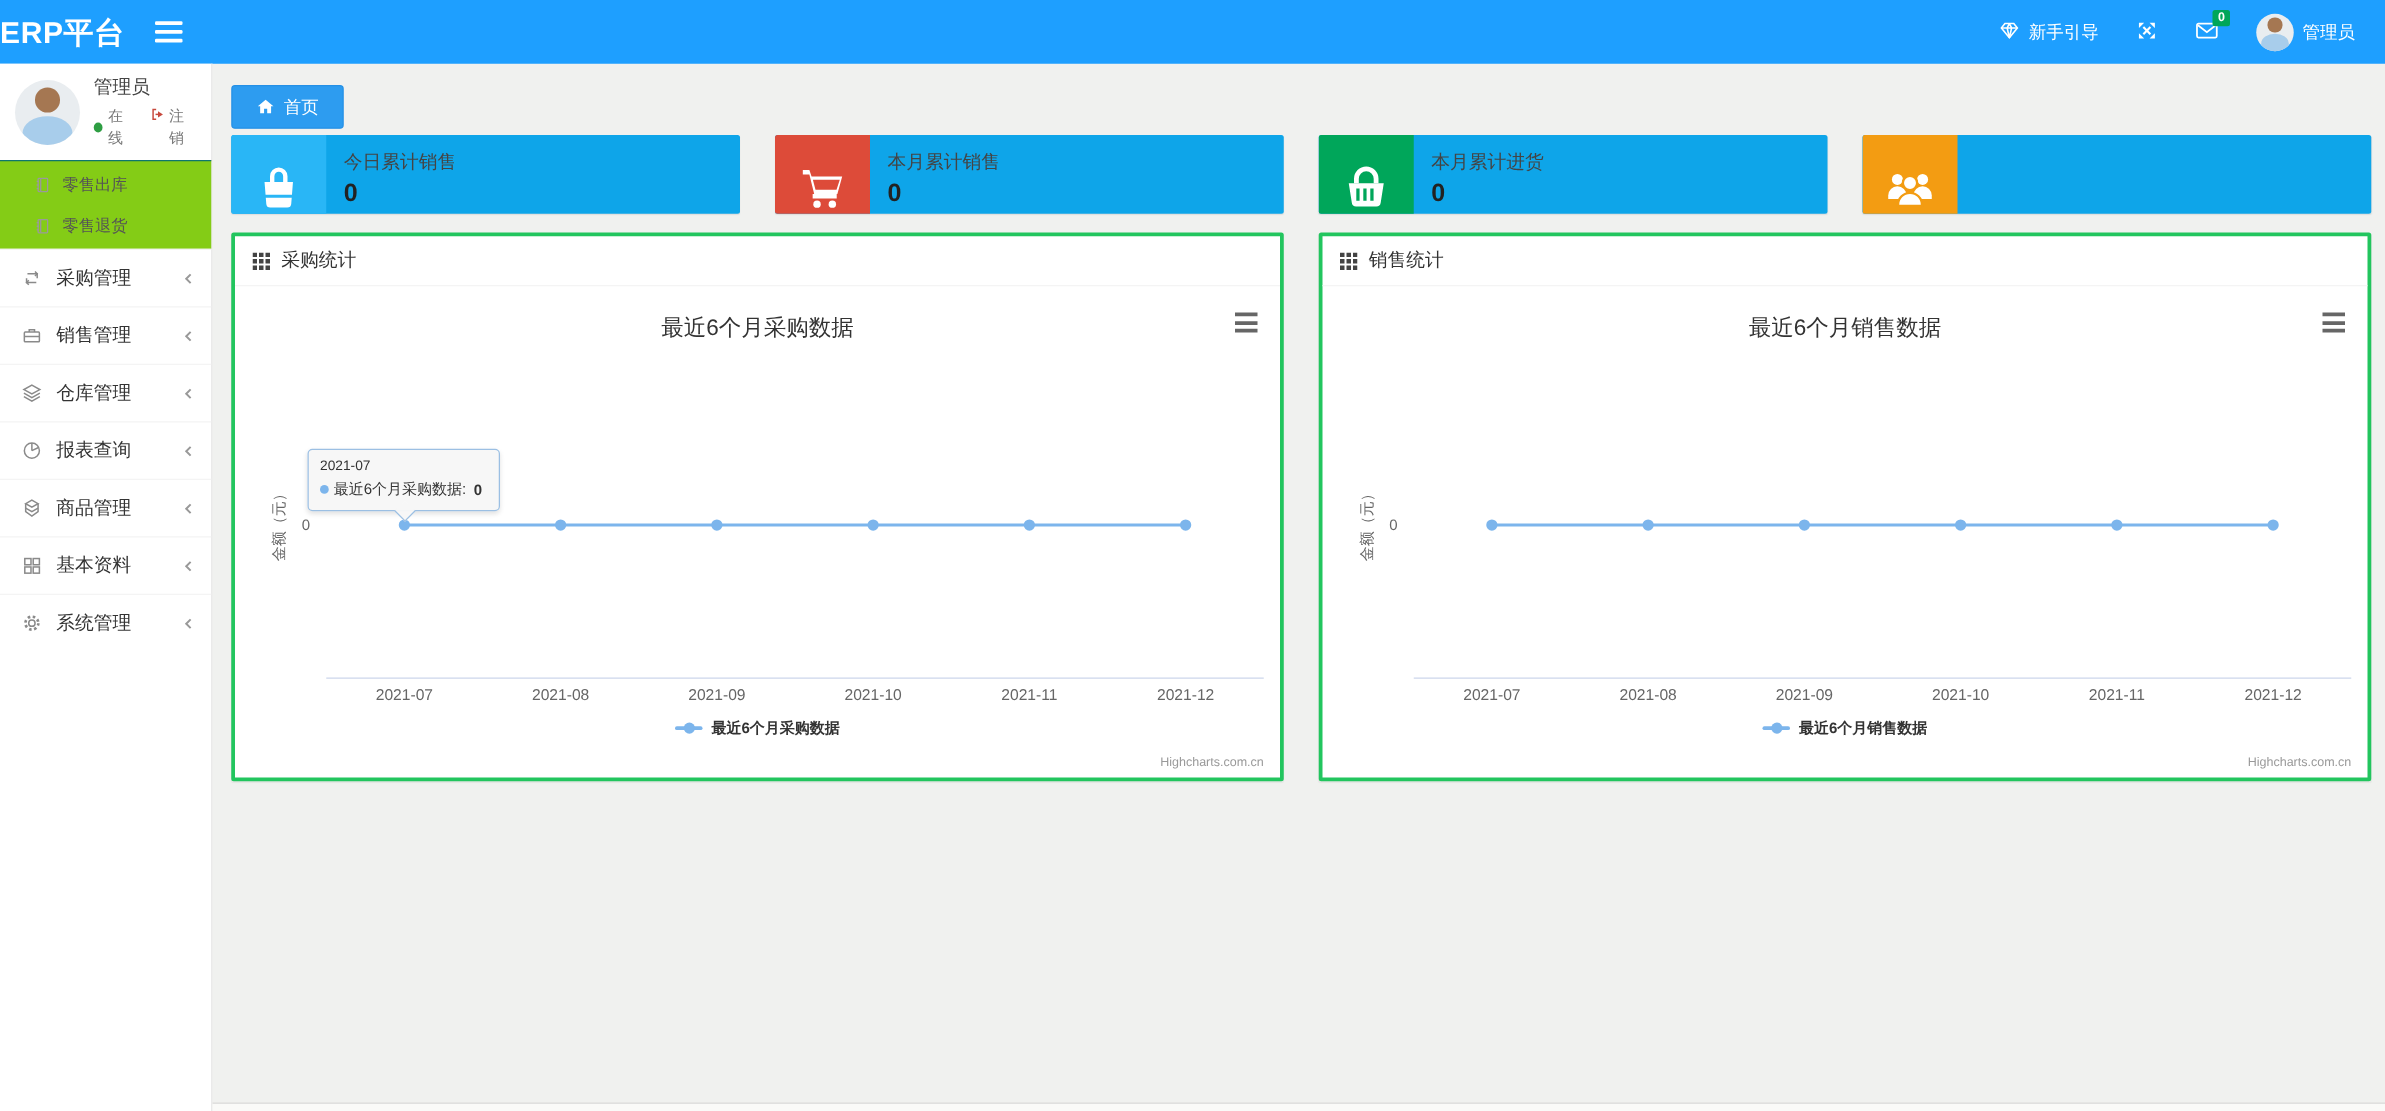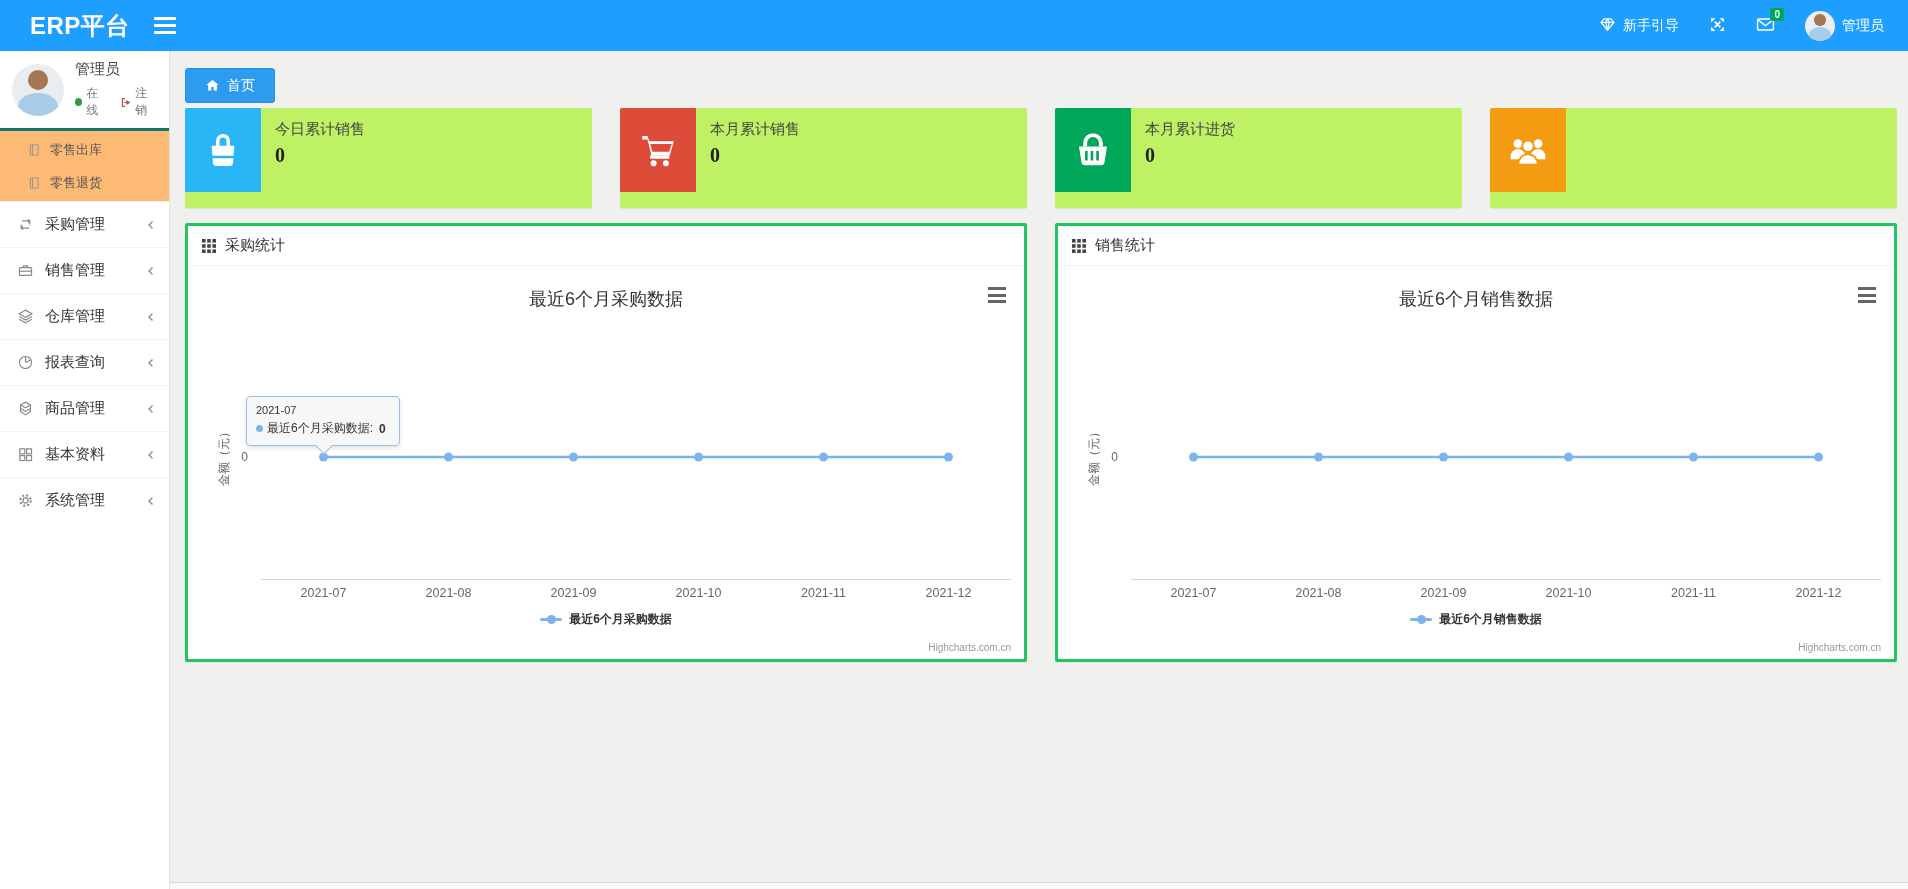--- a/index.html
+++ b/index.html
@@ -1,21 +1,21 @@
 <!DOCTYPE html>
 <html><head>
 <meta charset="utf-8">
 <style>
   * { box-sizing: border-box; margin: 0; padding: 0; }
   html,body { width:1908px; height:889px; overflow:hidden; }
   body { font-family:"Liberation Sans", sans-serif; background:#f0f1ef; color:#333; }
 
   
   .topbar { height:51px; background:#1e9fff; display:flex; align-items:center; color:#fff; }
-  .logo { font-size:24px; font-weight:bold; padding-left:30px; letter-spacing:.5px; }
+  .logo { font-size:24px; font-weight:bold; letter-spacing:.5px; }
   .top-burger { margin-left:24px; width:22px; cursor:pointer; display:flex; flex-direction:column; gap:4px; }
   .top-burger i { display:block; height:3px; background:#fff; border-radius:1px; }
   .topbar-right { margin-left:auto; display:flex; align-items:center; gap:30px; padding-right:24px; font-size:14px; }
   .tb-item { display:flex; align-items:center; gap:7px; cursor:pointer;text-align:center; }
   .mail-wrap { position:relative; cursor:pointer; }
   .mail-badge { position:absolute; top:-8px; right:-9px; background:#00a65a; color:#fff; font-size:10px; line-height:13px; padding:0 4px; border-radius:2px; font-weight:bold; }
   .tb-avatar { width:30px; height:30px; }
 
   .avatar { background:#e9edf0; border-radius:50%; position:relative; overflow:hidden; }
   .avatar .head { position:absolute; width:38%; height:38%; background:#a57752; border-radius:50%; top:13%; left:31%; }
@@ -24,36 +24,36 @@
   
   .layout { display:flex; height:838px; }
 
   
   .sidebar { width:170px; background:#fff; border-right:1px solid #e3e3e3; flex-shrink:0; }
   .user-panel { display:flex; align-items:center; gap:11px; padding:9px 12px; }
   .user-avatar { width:52px; height:52px; flex-shrink:0; }
   .user-name { font-size:15px; color:#444; }
   .user-status { display:flex; align-items:center; gap:4px; font-size:12px; color:#777; margin-top:6px; }
   .dot-online { width:8px; height:8px; border-radius:50%; background:#2e9e43; display:inline-block; }
-  .logout-link { display:flex; align-items:center; gap:3px; margin-left:8px; cursor:pointer; color:#777; }
+  .logout-link { display:flex; gap:3px; margin-left:8px; cursor:pointer; color:#777; }
   .nav-item { height:46px; display:flex; align-items:center; gap:11px; padding:0 13px 0 16px; font-size:15px; color:#333; border-top:1px solid #f4f4f4; cursor:pointer; }
   .nav-item .nico { width:18px; height:18px; flex-shrink:0; display:flex; align-items:center; justify-content:center; color:#8a8a8a; }
   .chev { margin-left:auto; color:#999; display:flex; }
-  .subnav { background:#fdba74; border-top:3px solid #0f766e; padding:2px 0; }
+  .subnav { background:#84cc16; border-top:1px solid #0f766e; padding:2px 0; }
   .subnav-item { height:33px; display:flex; align-items:center; gap:9px; padding-left:26px; font-size:13px; color:#555; cursor:pointer; }
   .subnav-item .nico { width:15px; height:15px; color:#9a9a9a; display:flex; align-items:center; justify-content:center; }
 
   
   .main { flex:1; position:relative; padding:17px 11px 0 15px; }
   .home-tab { display:inline-flex; align-items:center; gap:7px; background:#2d9cf0; border:1px solid #2490e6; color:#fff; font-size:14px; height:35px; padding:0 19px; border-radius:3px; cursor:pointer; }
   .main-footer { position:absolute; left:0; right:0; bottom:0; height:7px; background:#fafaf8; border-top:1px solid #d8d8d6; }
 
   
   .cards { display:flex; gap:28px; margin-top:5px; }
-  .stat-card { flex:1; height:100px; background:#bef264; box-shadow:0 1px 1px rgba(0,0,0,.08); display:flex; border-radius:2px; overflow:hidden;font-family:Liberation Serif, serif; }
+  .stat-card { flex:1; height:63px; background:#0ea5e9; box-shadow:0 1px 1px rgba(0,0,0,.08); display:flex; border-radius:2px; overflow:hidden; }
   .stat-icon { width:76px; height:84px; display:flex; align-items:center; justify-content:center; flex-shrink:0; }
   .stat-body { padding:12px 14px; }
   .stat-label { font-size:15px; color:#444; }
   .stat-value { font-size:20px; font-weight:bold; color:#222; margin-top:5px; }
 
   
   .panels { display:flex; gap:28px; margin-top:15px; }
   .panel { flex:1; background:#fff; border:3px solid #22c55e; box-shadow:0 1px 1px rgba(0,0,0,.05); height:439px; border-radius:2px; }
   .panel-head { height:40px; display:flex; align-items:center; gap:9px; padding:0 14px; font-size:15px; color:#333; border-bottom:1px solid #f4f4f4; }
   .chart { position:relative; height:397px; }

